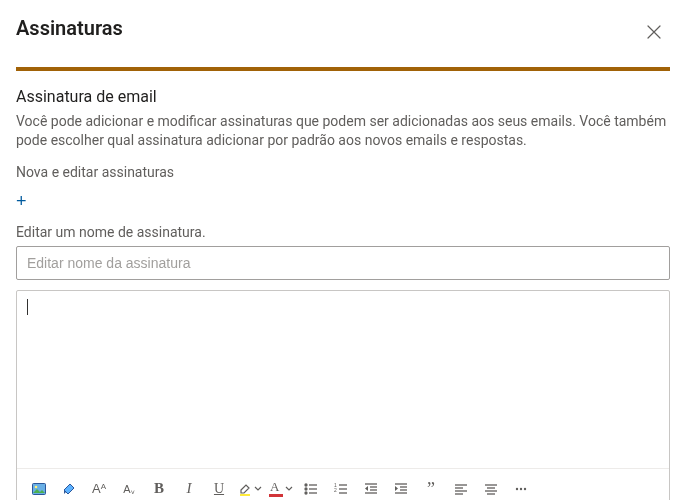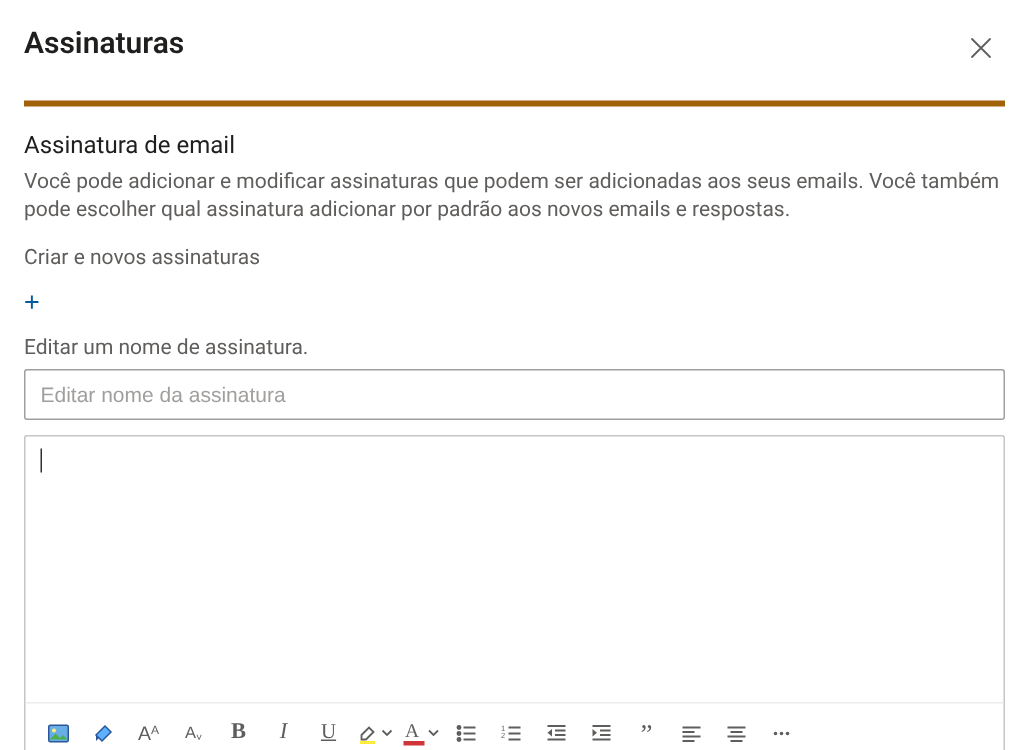--- a/index.html
+++ b/index.html
@@ -88,21 +88,21 @@
     <button class="close-btn" aria-label="close">
       <svg width="16" height="16" viewBox="0 0 16 16">
           <path d="M2 2 L14 14 M14 2 L2 14" stroke="currentColor" stroke-width="1.2" fill="none" stroke-linecap="round"></path>
         </svg>
     </button>
   </div>
 
   <h2 class="section-title">Assinatura de email</h2>
   <p class="desc">Você pode adicionar e modificar assinaturas que podem ser adicionadas aos seus emails. Você também pode escolher qual assinatura adicionar por padrão aos novos emails e respostas.</p>
 
-  <p class="sublabel">Criar e novos assinaturas</p>
+  <p class="sublabel">Nova e editar assinaturas</p>
 
   <button class="new-btn">
     <span class="plus">+</span>
   </button>
 
   <p class="hint">Editar um nome de assinatura.</p>
 
   <input type="text" class="name-input" placeholder="Editar nome da assinatura" style="">
 
   <div class="editor">

